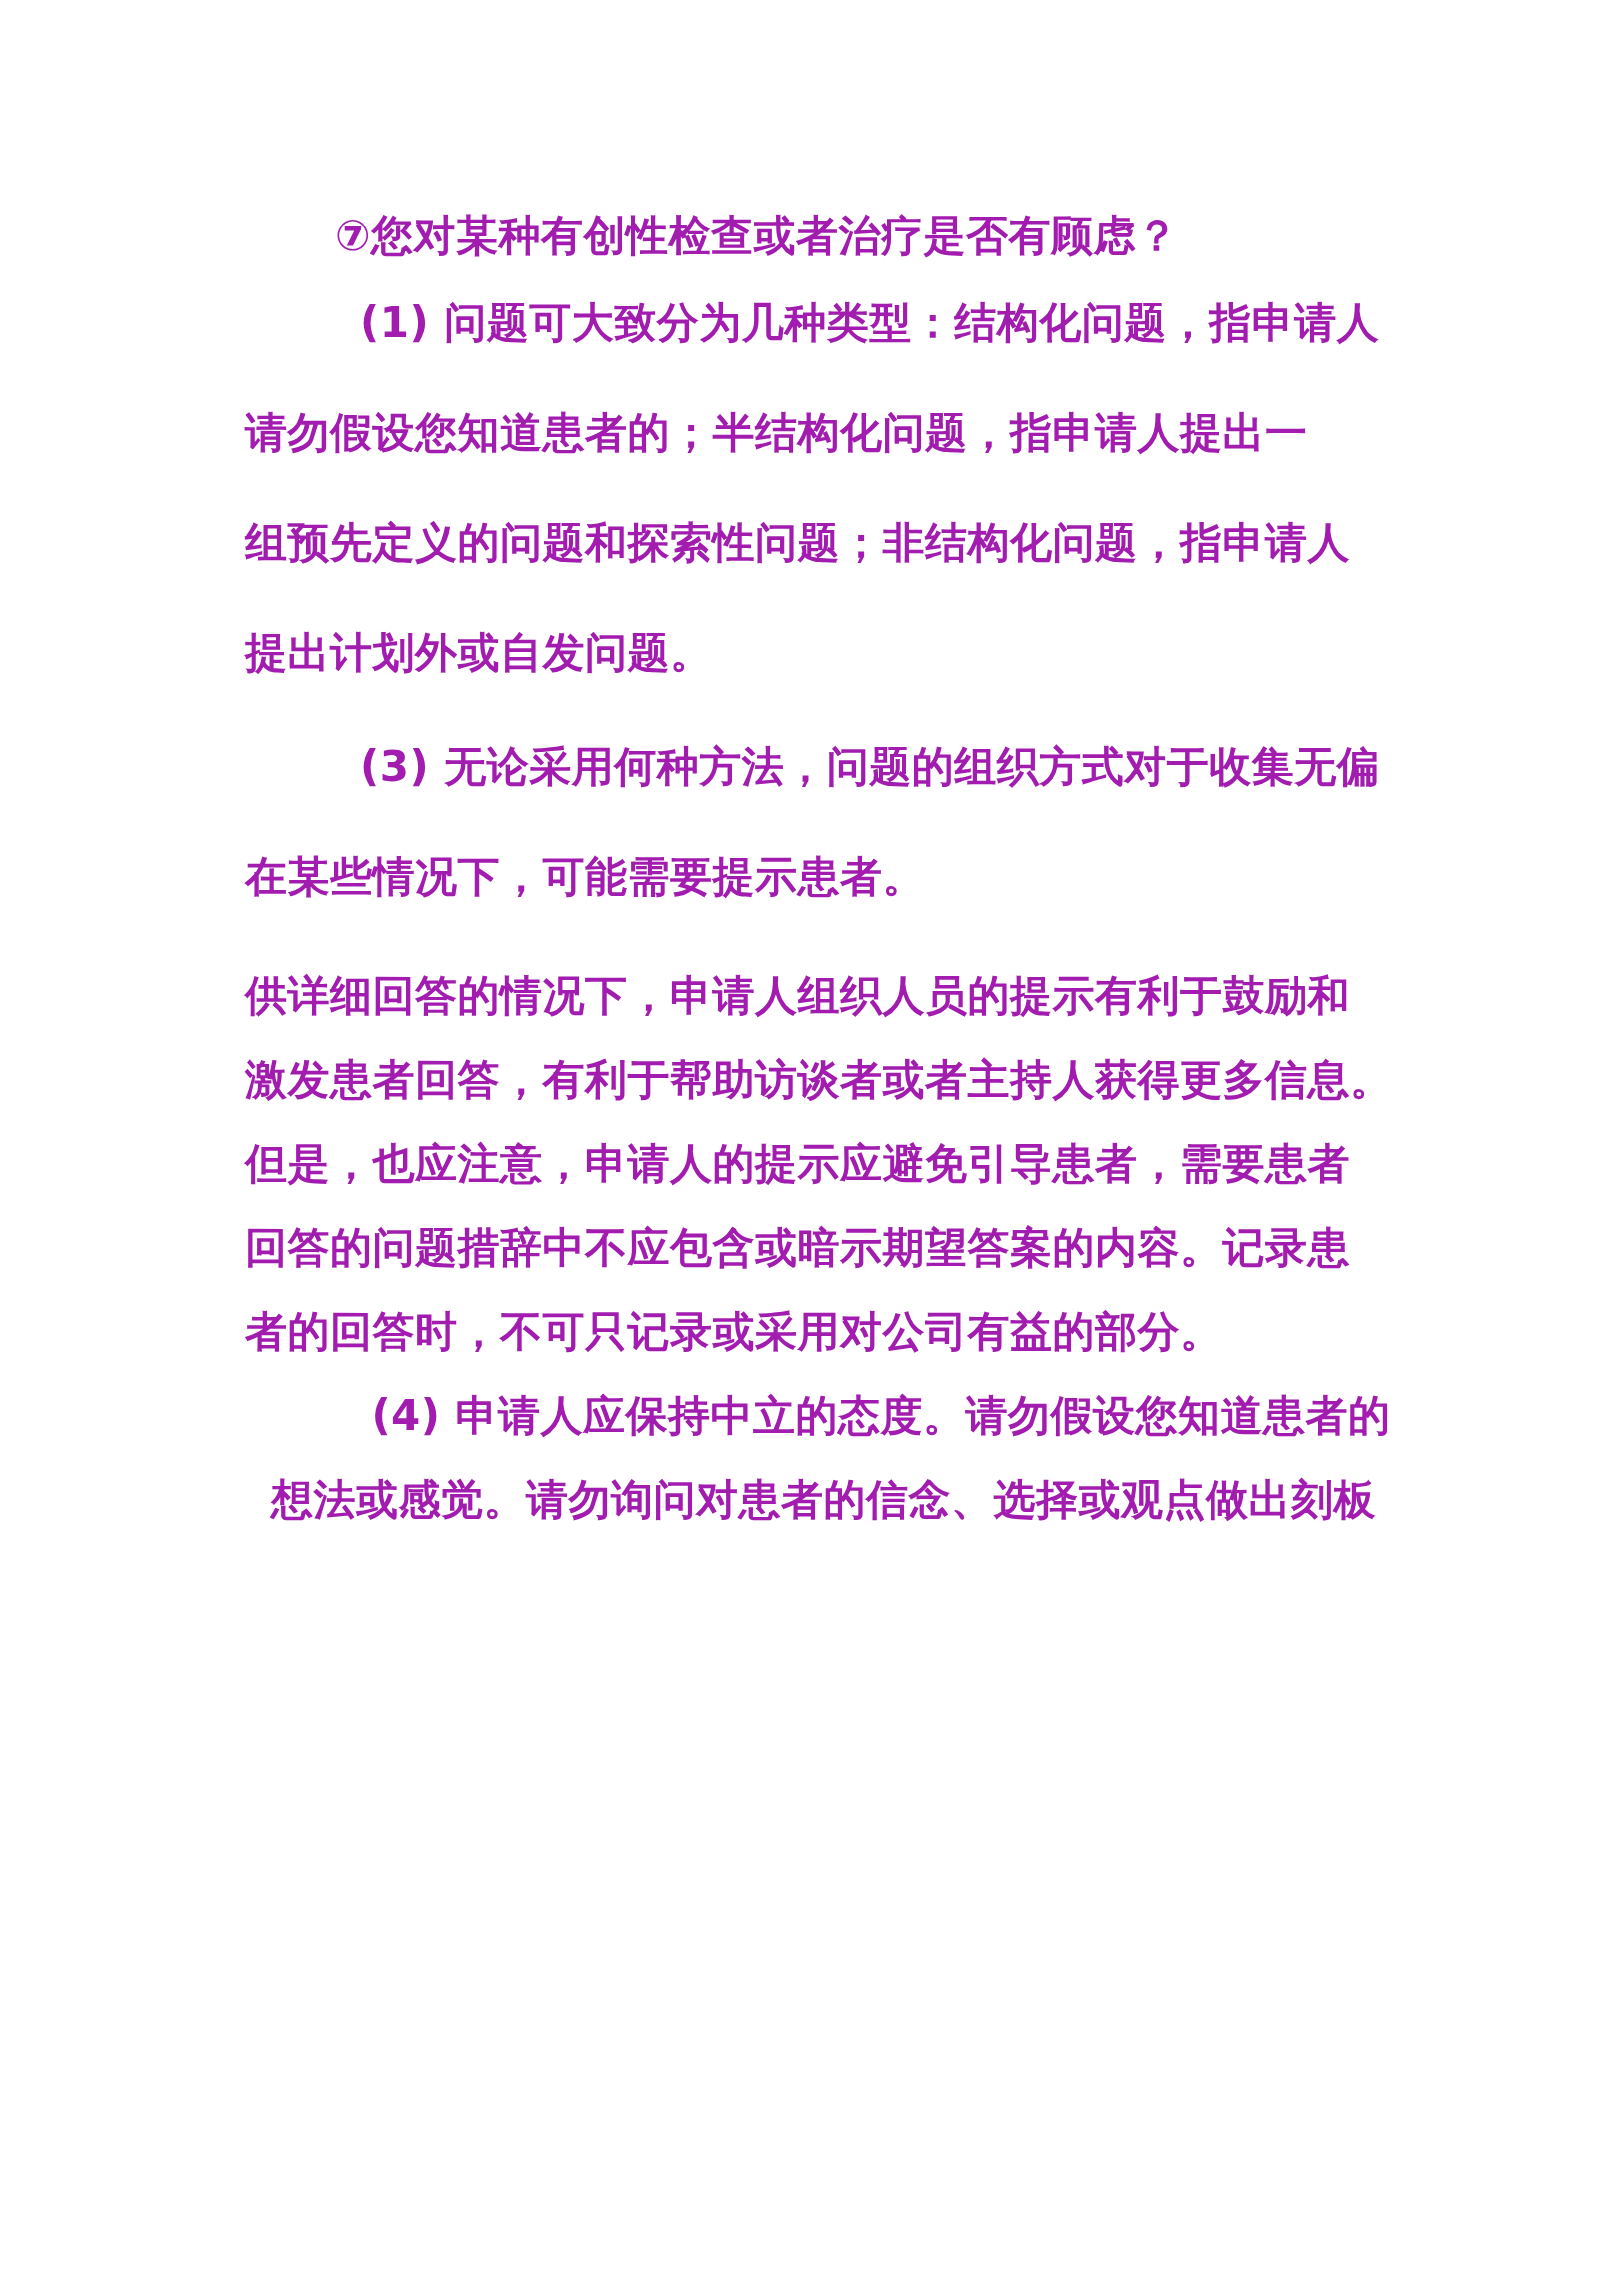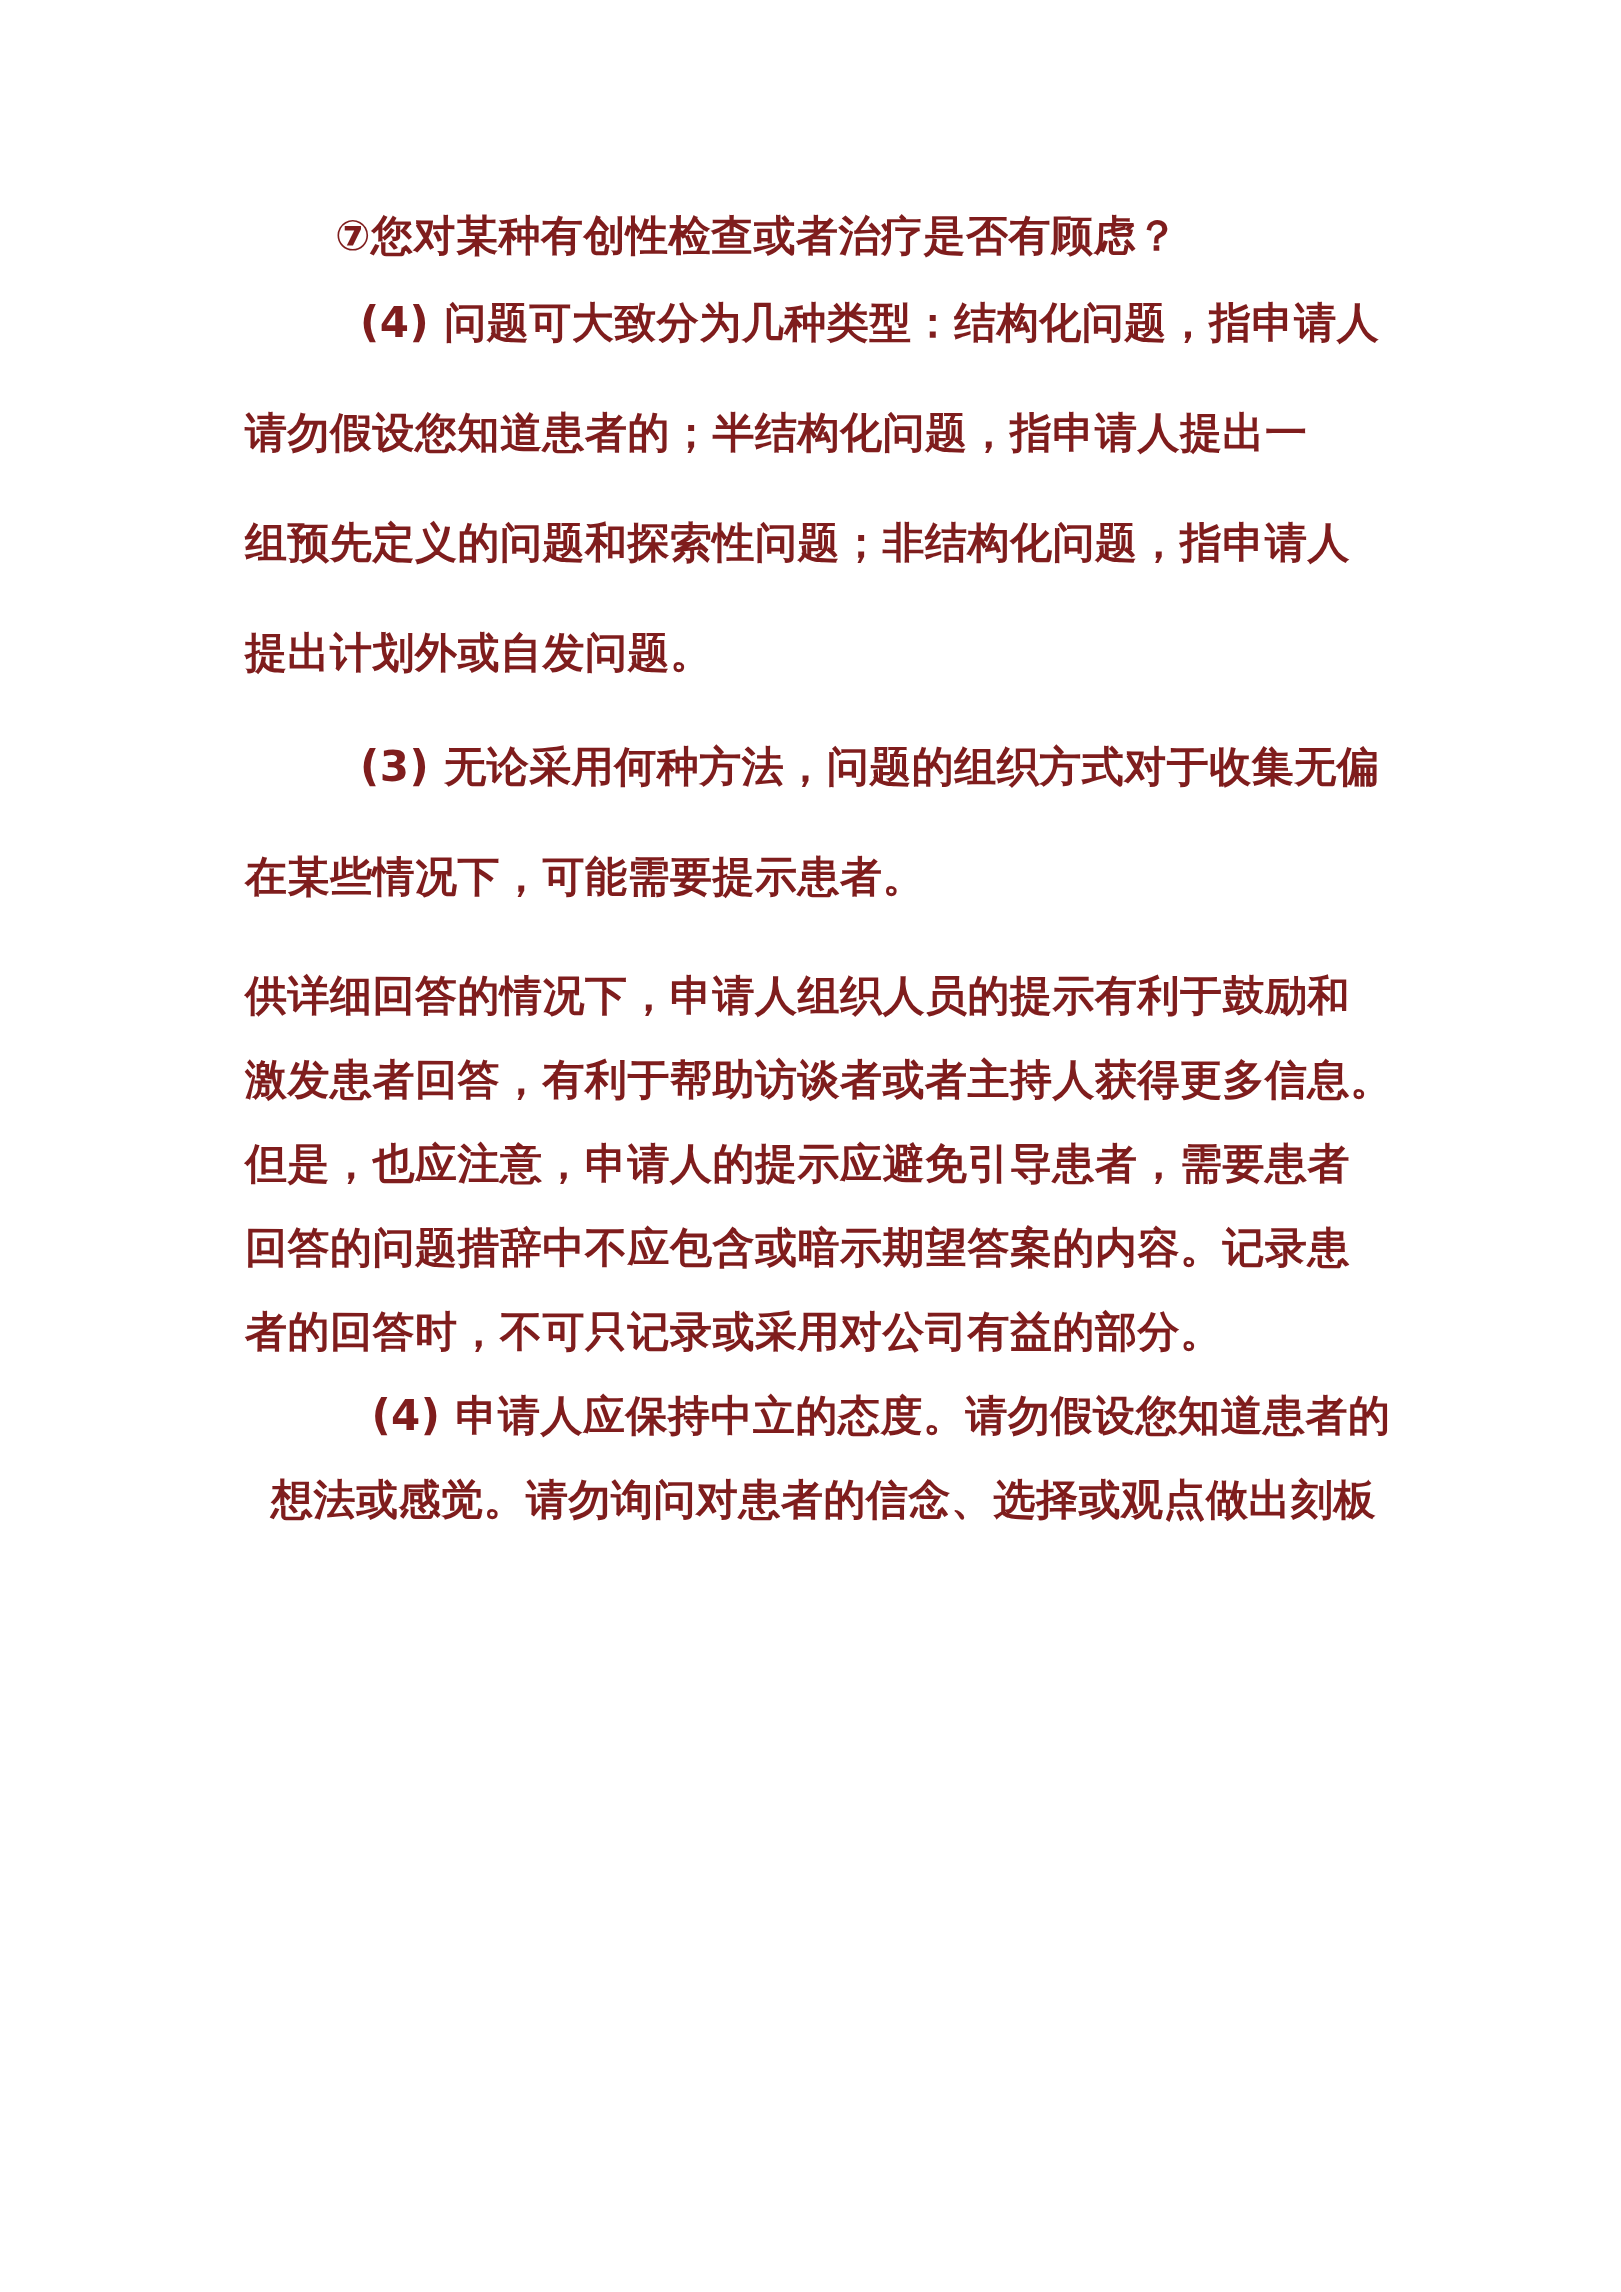--- a/index.html
+++ b/index.html
@@ -15,21 +15,21 @@
     overflow: hidden;
     font-family: "DejaVu Sans", sans-serif;
   }
   .content {
     position: absolute;
     left: 245px;
     top: 193px;
     width: 1157px;
     font-size: 42px;
     font-weight: bold;
-    color: #7f1d1d;
+    color: #a21caf;
     letter-spacing: 0.5px;
     white-space: nowrap;
   }
   .para { margin: 0; }
   
   .para-a .line { line-height: 86px; height: 86px; }
   .para-b .line { line-height: 110px; height: 110px; }
   .para-c .line { line-height: 84px; height: 84px; }
 
   
@@ -49,21 +49,21 @@
 
 <div class="page">
   <div class="content">
 
     <div class="para para-a" id="para-q7">
       <div class="line ind-circled">⑦您对某种有创性检查或者治疗是否有顾虑？</div>
     </div>
 
 
     <div class="para para-b" id="para-item2">
-      <div class="line ind-number">(4) 问题可大致分为几种类型：结构化问题，指申请人</div>
+      <div class="line ind-number">(1) 问题可大致分为几种类型：结构化问题，指申请人</div>
       <div class="line">请勿假设您知道患者的；半结构化问题，指申请人提出一</div>
       <div class="line">组预先定义的问题和探索性问题；非结构化问题，指申请人</div>
       <div class="line">提出计划外或自发问题。</div>
     </div>
 
     <div class="para para-b" id="para-item3">
       <div class="line ind-number">(3) 无论采用何种方法，问题的组织方式对于收集无偏</div>
       <div class="line">在某些情况下，可能需要提示患者。</div>
     </div>
 

